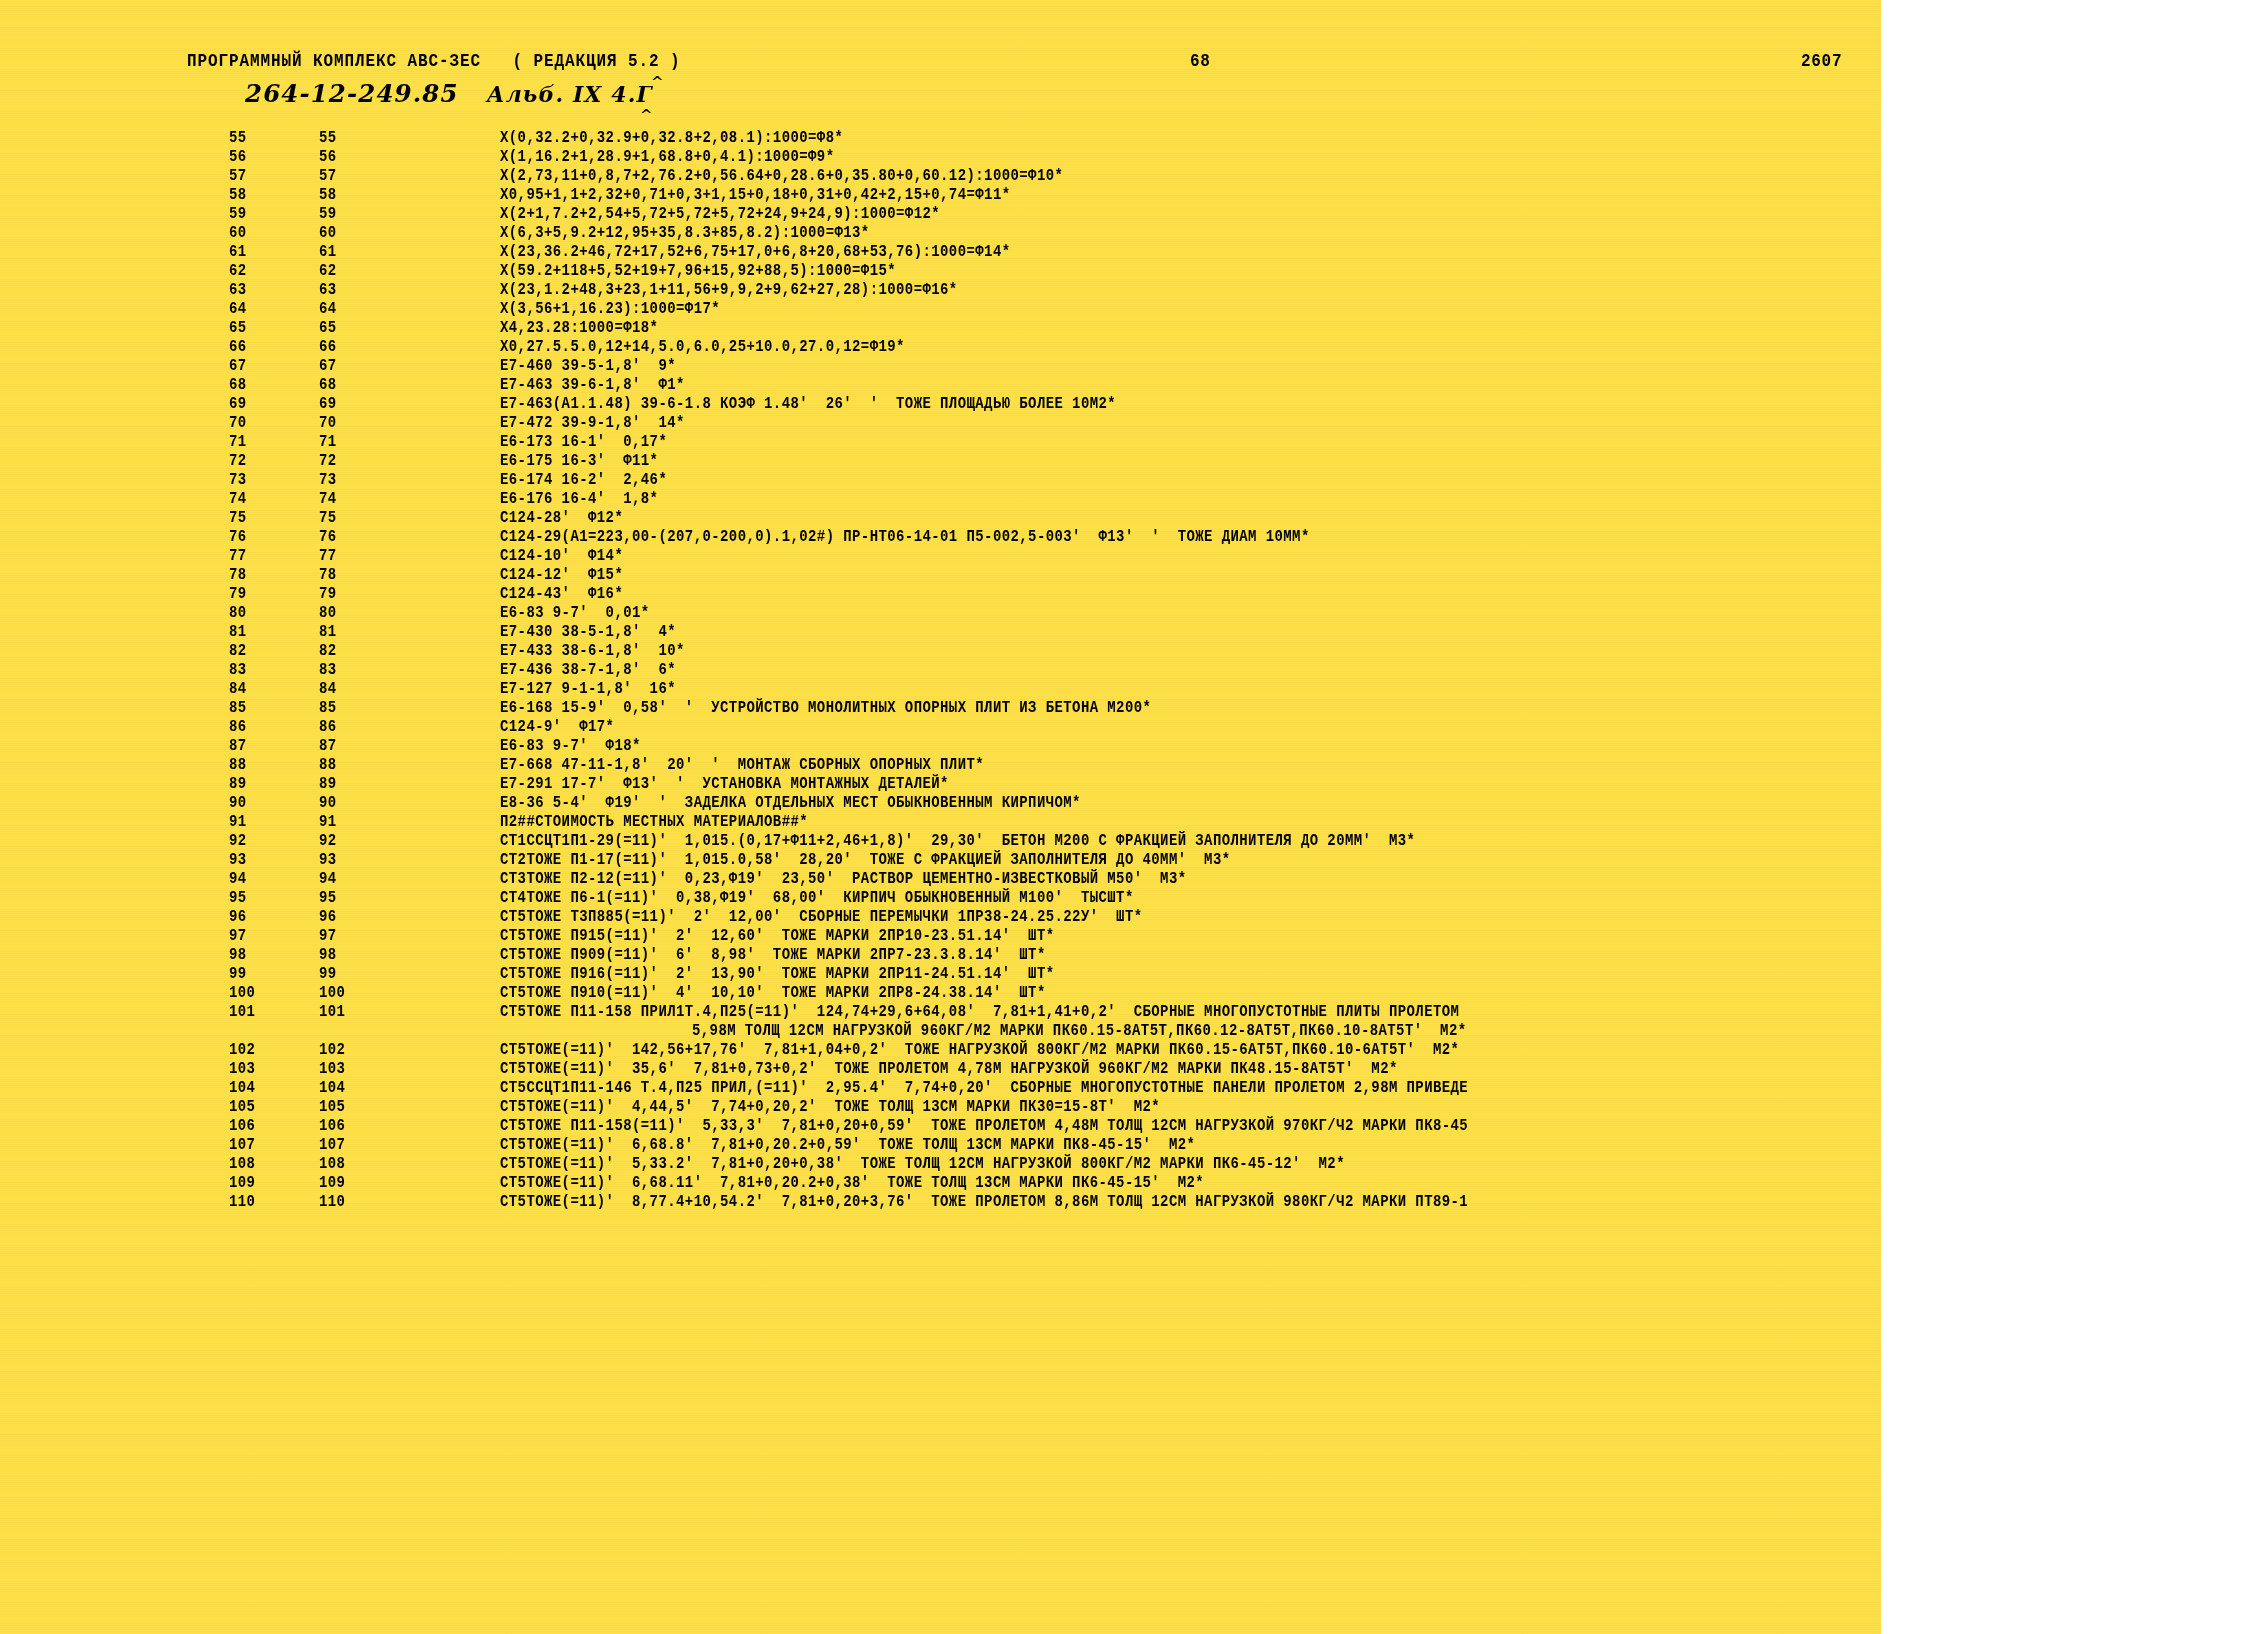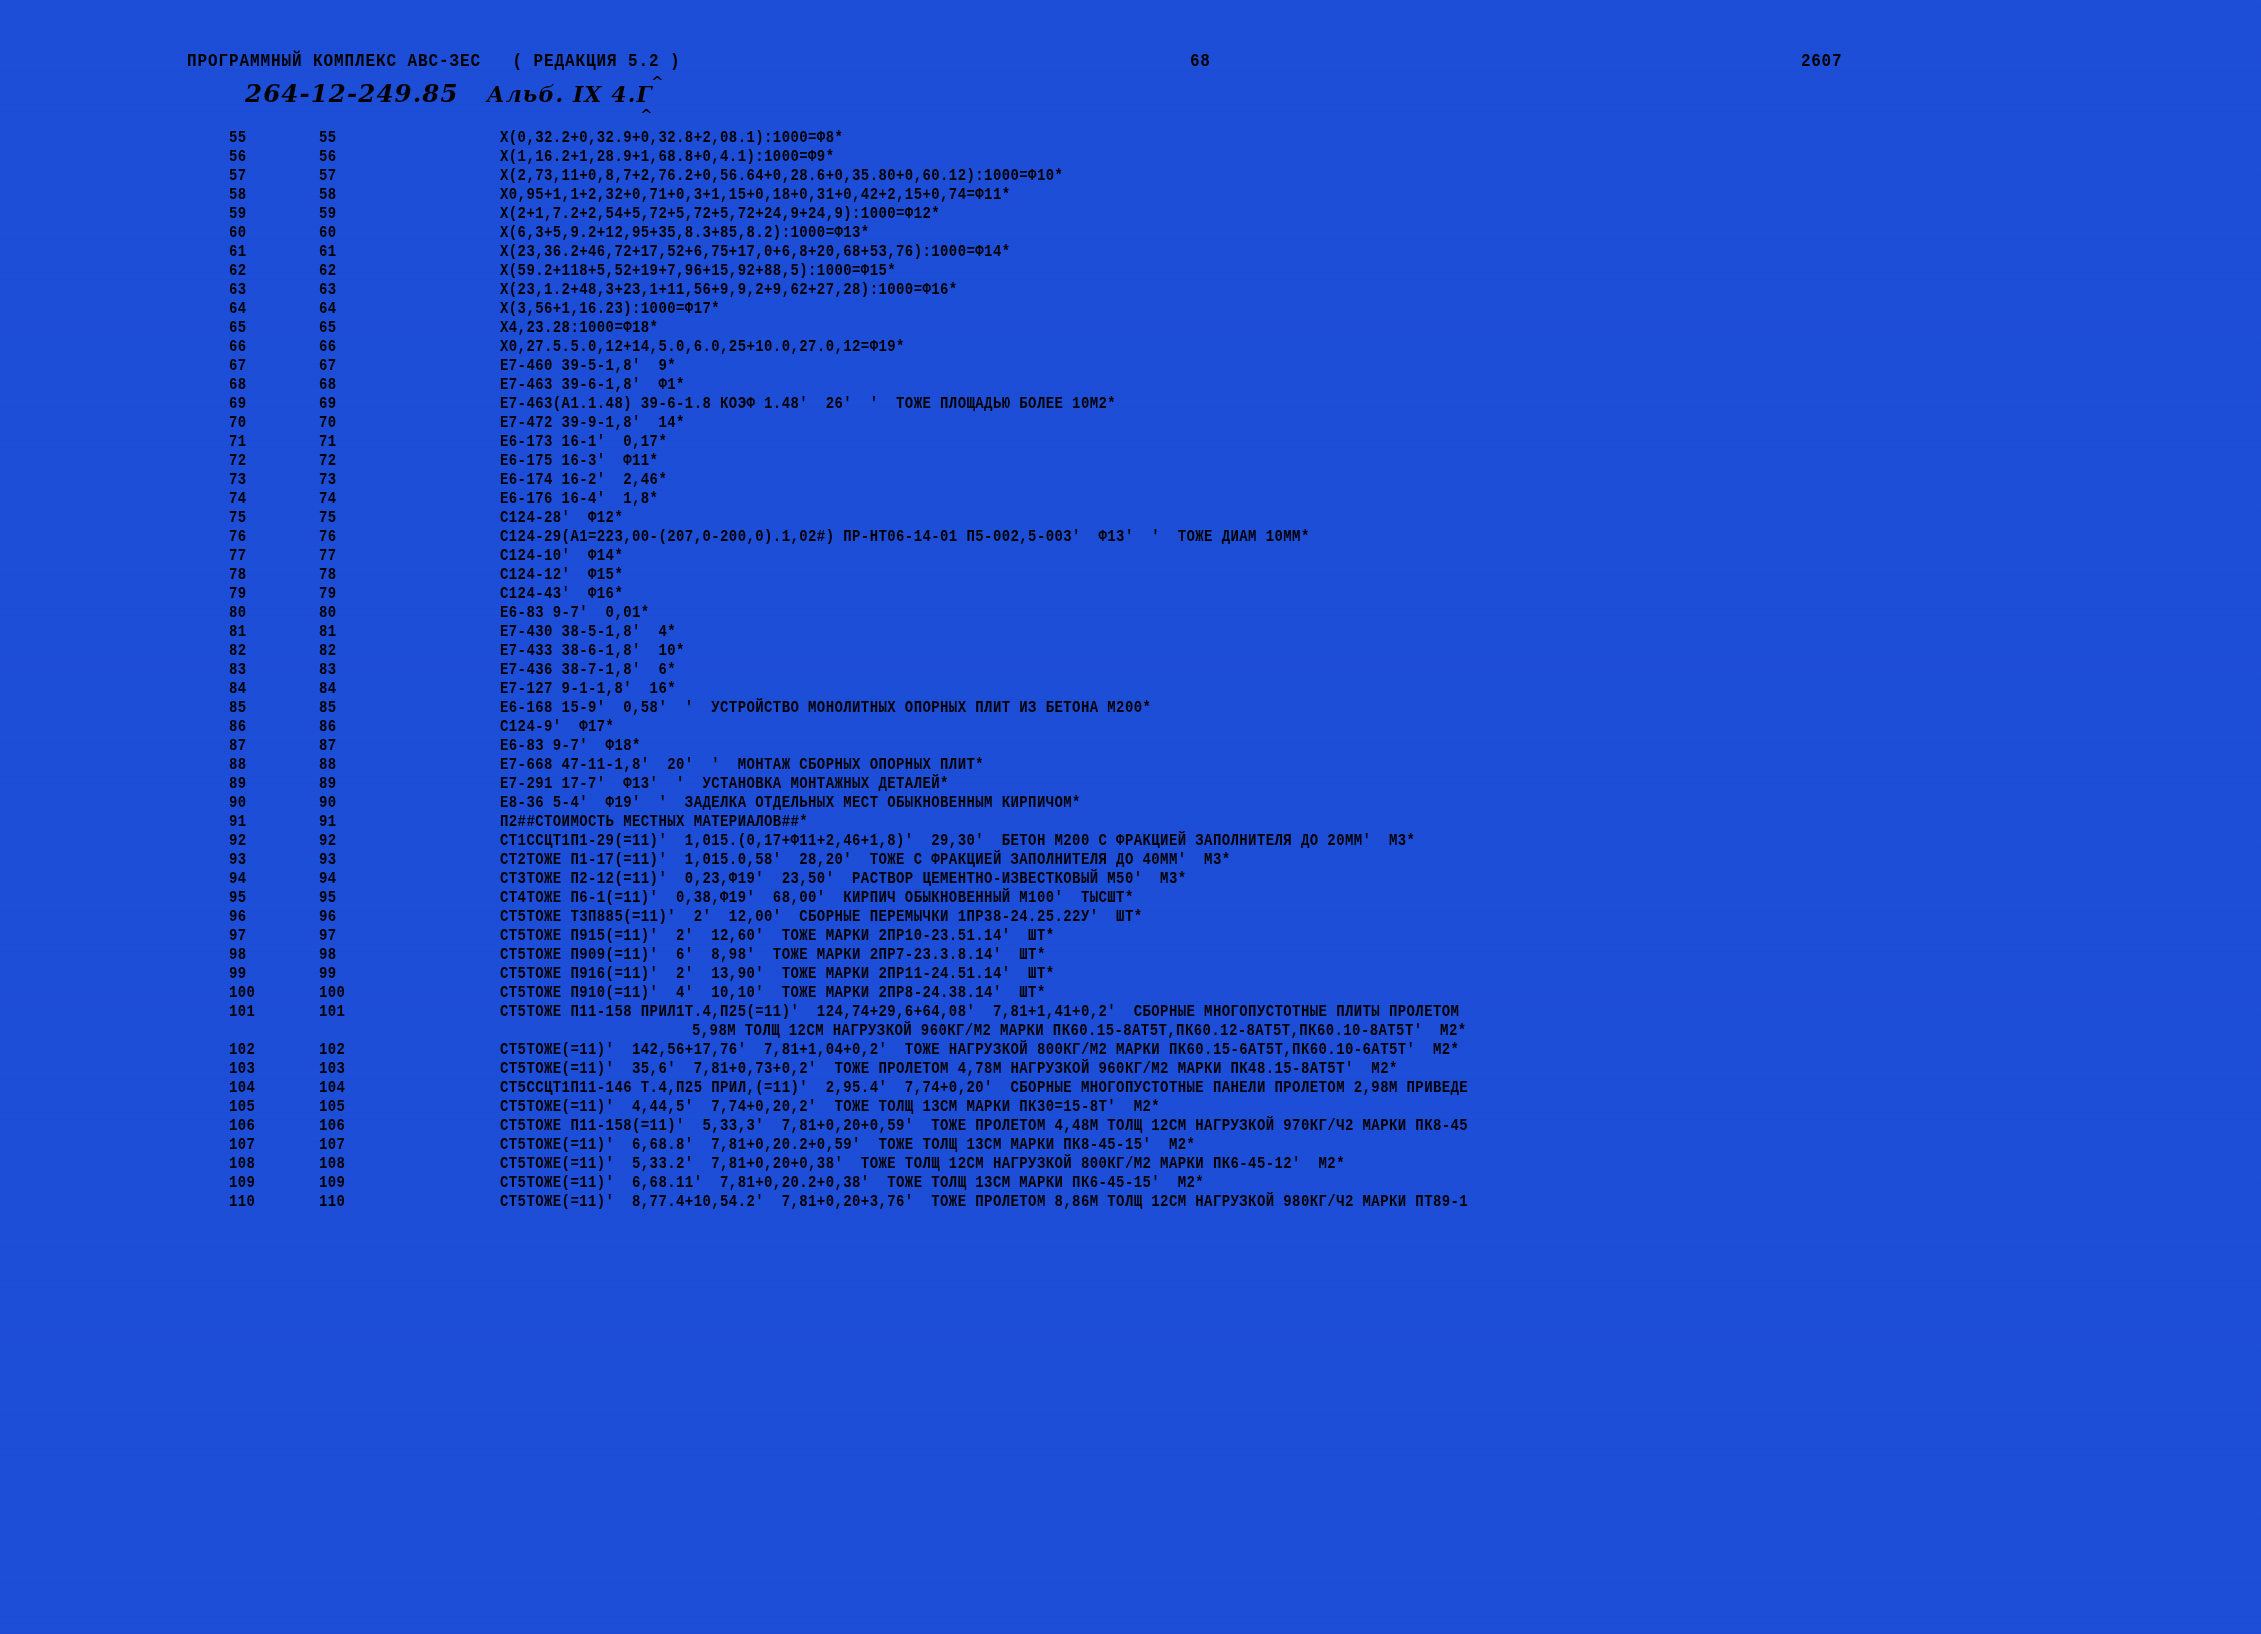--- a/index.html
+++ b/index.html
@@ -2,23 +2,23 @@
 <html style="font-size:8.5px"><head>
 <meta charset="utf-8">
 <style>
   html, body {
     margin: 0;
     padding: 0;
     background: #ffffff;
   }
   .page {
     position: relative;
-    width: 2261px;
+    width: 1881px;
     height: 1634px;
-    background: #1d4ed8;
+    background: #fde047;
     overflow: hidden;
     font-family: "Liberation Mono", "DejaVu Sans Mono", monospace;
     color: #000000;
     -webkit-font-smoothing: none;
   }
 
   
   .hdr {
     position: absolute;
     top: 51px;

